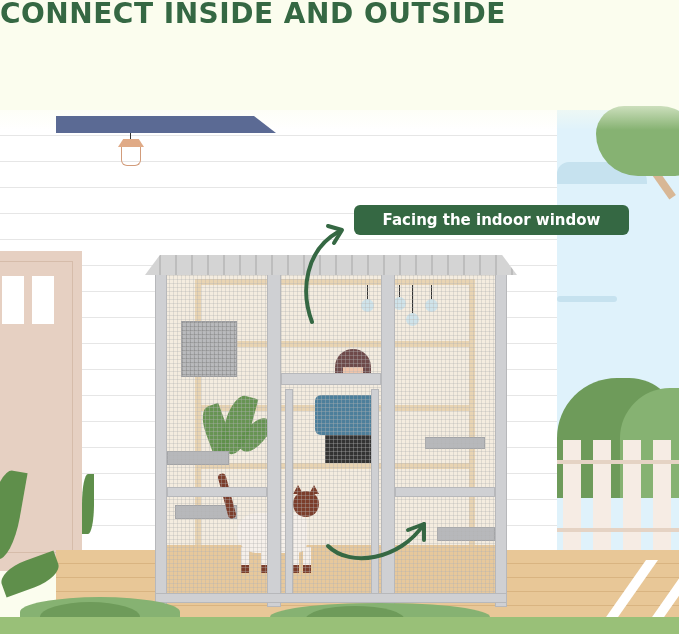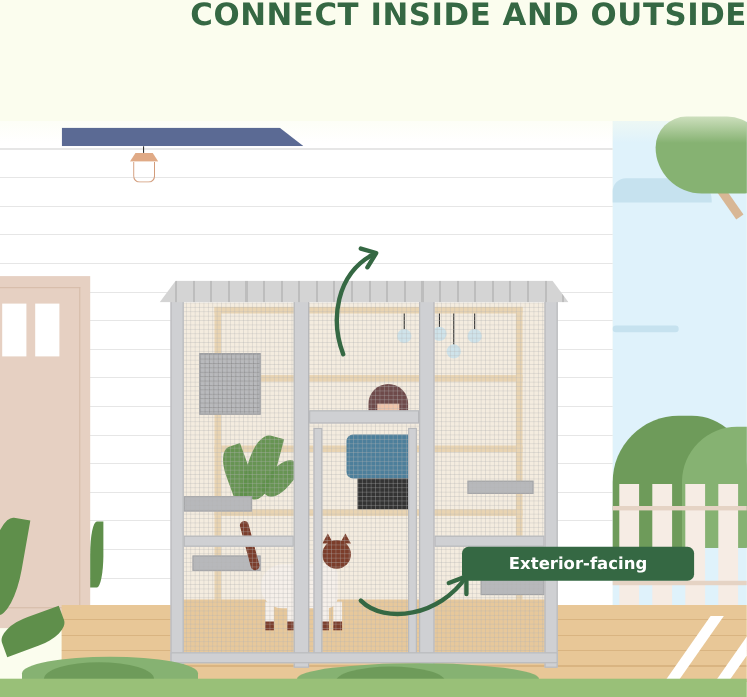--- a/index.html
+++ b/index.html
@@ -1,19 +1,19 @@
 <!DOCTYPE html>
 <html><head>
 <meta charset="utf-8">
 <style>
   html, body { margin: 0; padding: 0; }
   body { width: 679px; height: 634px; overflow: hidden; background: #fbfdee; font-family: "DejaVu Sans", sans-serif; }
   .stage { position: relative; width: 679px; height: 634px; overflow: hidden; background: #fbfdee; }
 
-  .header { position: absolute; left: 0; top: 0; width: 679px; height: 100px; text-align: right; }
+  .header { position: absolute; left: 0; top: 0; width: 679px; height: 100px; text-align: left; }
   .title { position: absolute; left: 0; right: 0; top: -3px; font-family: "DejaVu Sans", sans-serif; font-weight: bold; font-size: 28px; letter-spacing: 0.5px; color: #356843; }
   .subtitle { position: absolute; left: 0; right: 0; top: 41px; font-family: "DejaVu Sans", sans-serif; font-size: 16px; color: #333; letter-spacing: 0.3px; }
 
   
   .wall { position: absolute; left: 0; top: 110px; width: 557px; height: 440px;
     background: repeating-linear-gradient(to bottom, #ffffff 0px, #ffffff 25px, #e6e6e6 25px, #e6e6e6 26px); }
   .wall-fade { position: absolute; left: 0; top: 90px; width: 679px; height: 40px; background: linear-gradient(to bottom, #fbfdee, rgba(251,253,238,0)); }
 
   
   .sky { position: absolute; left: 557px; top: 110px; width: 122px; height: 440px; background: #dff2fb; }
@@ -199,14 +199,14 @@
   <div class="leaf" style="left:0px; top:560px; width:60px; height:28px; transform:rotate(-20deg)"></div>
   <div class="leaf" style="left:82px; top:474px; width:12px; height:60px"></div>
 
   <svg class="arrow-svg" width="679" height="634">
     <path d="M 312 322 C 300 290, 306 250, 338 232" stroke="#356843" stroke-width="4" fill="none" stroke-linecap="round"></path>
     <path d="M 328 226 L 342 230 L 334 243" stroke="#356843" stroke-width="4" fill="none" stroke-linecap="round" stroke-linejoin="round"></path>
     <path d="M 328 546 C 350 568, 400 560, 424 524" stroke="#356843" stroke-width="4" fill="none" stroke-linecap="round"></path>
     <path d="M 408 530 L 424 524 L 424 540" stroke="#356843" stroke-width="4" fill="none" stroke-linecap="round" stroke-linejoin="round"></path>
   </svg>
 
-  <div class="callout callout-exterior">Exterior-facing</div>
+  <div class="callout callout-indoor">Facing the indoor window</div>
 </div>
 
 </body></html>

